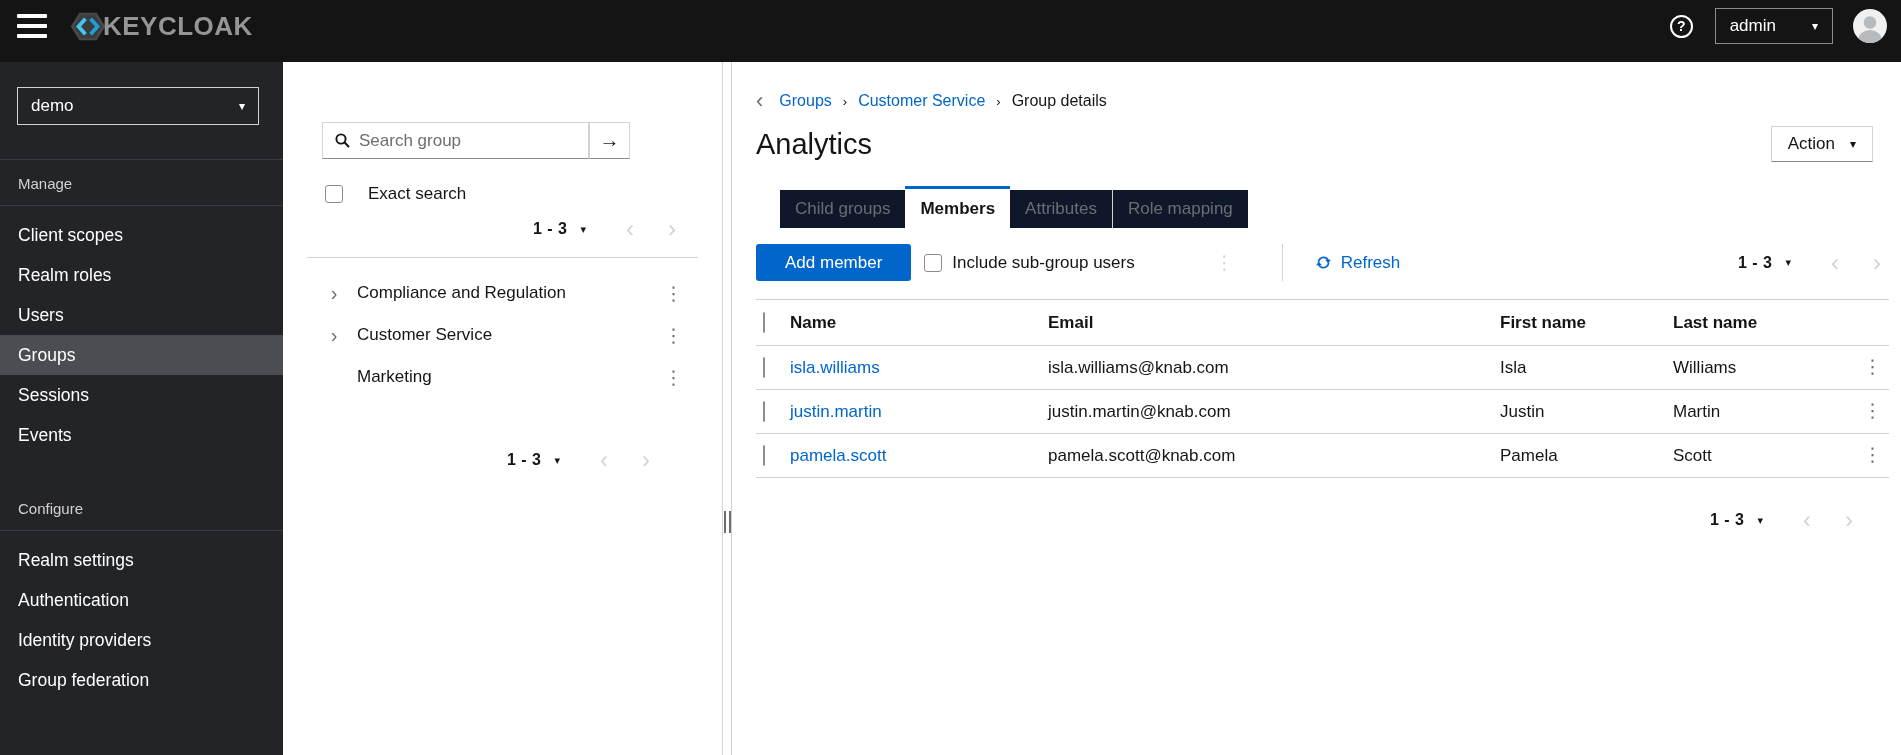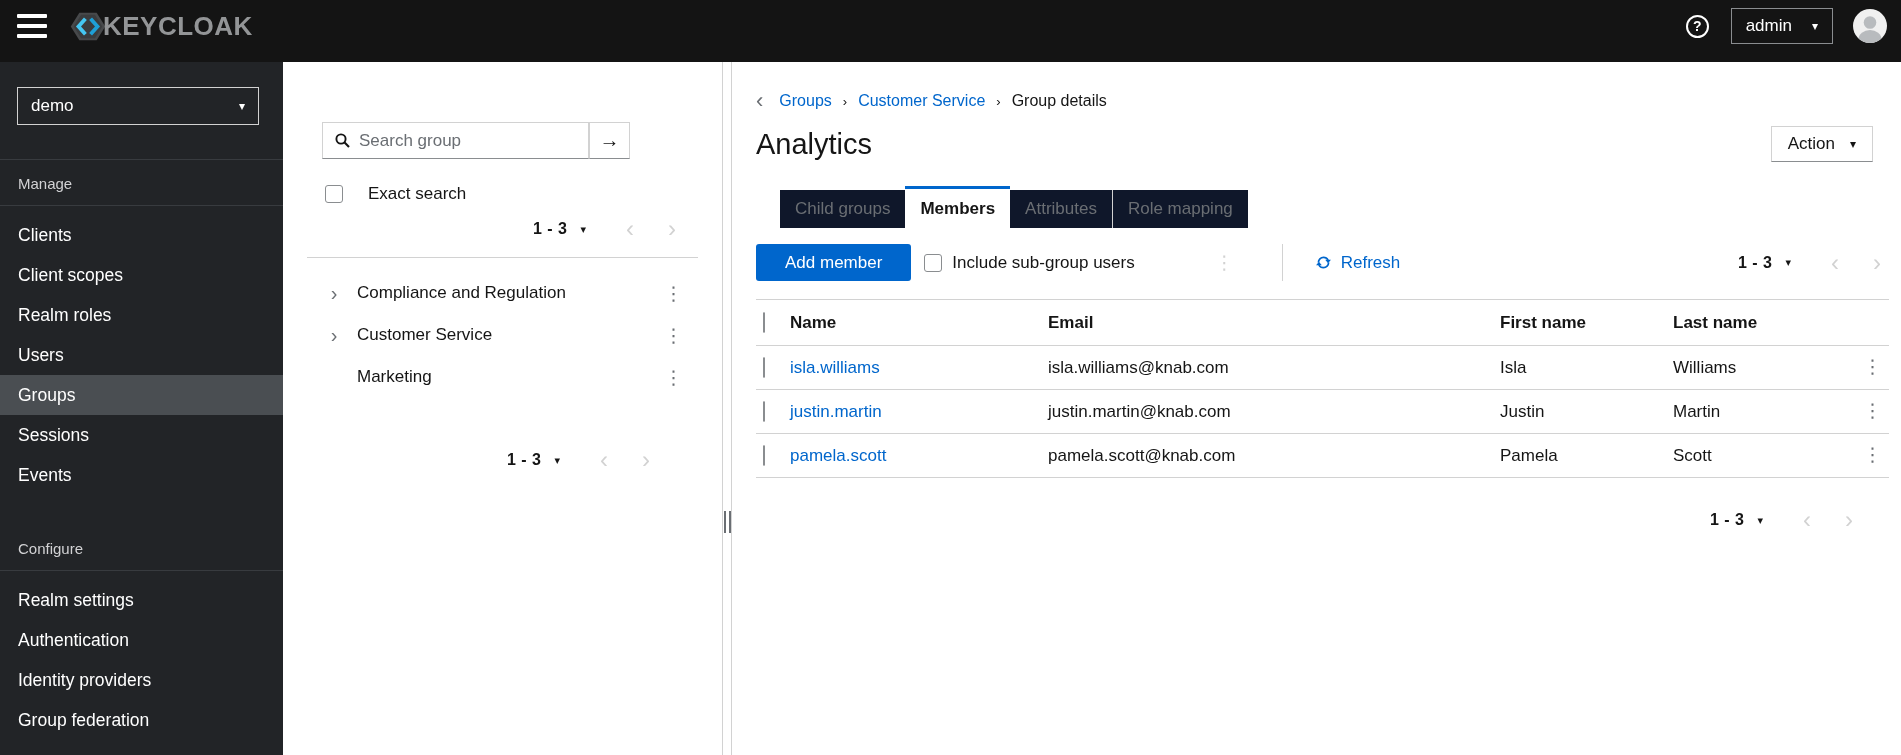--- a/index.html
+++ b/index.html
@@ -13,21 +13,21 @@
   
   .masthead { height:62px; background:#141414; display:flex; align-items:center; padding:0 14px 10px 17px; }
   .hamburger { width:30px; height:24px; display:flex; flex-direction:column; justify-content:space-between; background:none; border:none; cursor:pointer; }
   .hamburger span { height:4px; background:#fff; border-radius:1px; }
   .brand { display:flex; align-items:center; margin-left:22px; }
   .brand-text { color:#939597; font-weight:bold; font-size:26px; letter-spacing:0.5px; margin-left:-4px; }
   .mast-right { margin-left:auto; display:flex; align-items:center; }
   .help-btn { width:23px; height:23px; border:2px solid #fff; border-radius:50%; background:none; color:#fff;
     font-size:14px; font-weight:bold; display:flex; align-items:center; justify-content:center; cursor:pointer; }
   .user-dd { margin-left:22px; height:36px; border:1px solid #8a8d90; display:flex; align-items:center;
-    padding:0 14px; color:#fff; font-size:17px; gap:20px; cursor:pointer; background:none; }
+    padding:0 14px; color:#fff; font-size:17px; gap:36px; cursor:pointer; background:none; }
   .user-dd .caret { font-size:12px; }
   .avatar { margin-left:20px; cursor:pointer; line-height:0; }
 
   
   .layout { display:flex; height:693px; }
 
   
   .sidebar { width:283px; flex-shrink:0; background:#222427; color:#fff; padding-top:25px; }
   .realm-select { margin-left:17px; width:242px; height:38px; border:1px solid #d2d2d2; display:flex;
     align-items:center; justify-content:space-between; padding:0 13px; font-size:17px; color:#fff; cursor:pointer; background:none; }
@@ -165,21 +165,20 @@
 
   <nav class="sidebar">
     <button class="realm-select">
       <span>demo</span>
       <span class="caret">▾</span>
     </button>
     <div class="nav-sep sep-top"></div>
     <div class="section-title">Manage</div>
     <div class="nav-sep"></div>
     <ul class="nav-list">
-      <li class="nav-item">Clients</li>
       <li class="nav-item">Client scopes</li>
       <li class="nav-item">Realm roles</li>
       <li class="nav-item">Users</li>
       <li class="nav-item active">Groups</li>
       <li class="nav-item">Sessions</li>
       <li class="nav-item">Events</li>
     </ul>
     <div class="section-title configure">Configure</div>
     <div class="nav-sep"></div>
     <ul class="nav-list">

